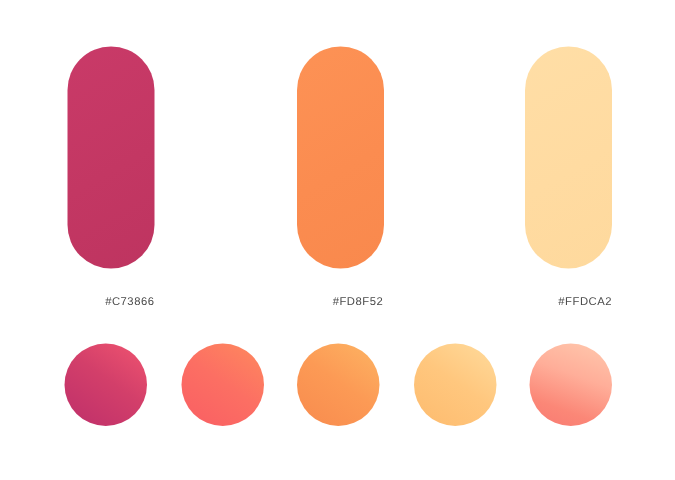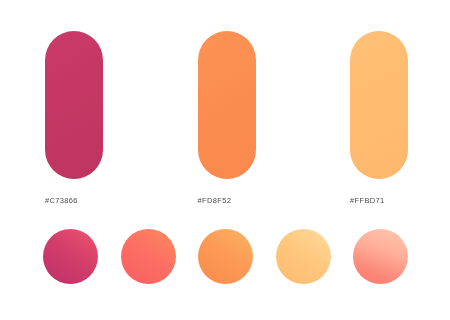--- a/index.html
+++ b/index.html
@@ -31,21 +31,21 @@
     width: 363px;
     display: flex;
     justify-content: space-between;
     align-items: flex-start;
   }
 
   .swatch-cell {
     width: 58px;
     display: flex;
     flex-direction: column;
-    align-items: flex-start;
+    align-items: flex-end;
   }
 
   .pill {
     width: 58px;
     height: 148px;
     border-radius: 29px;
     display: block;
   }
 
   .hex-label {
@@ -87,25 +87,25 @@
       <div class="pill" style="background: linear-gradient(150deg, rgb(201, 58, 104) 0%, rgb(195, 55, 99) 55%, rgb(190, 52, 96) 100%);"></div>
       <div class="hex-label" style="color: rgb(74, 74, 74);">#C73866</div>
     </div>
 
 
     <div class="swatch-cell">
       <div class="pill" style="background: linear-gradient(150deg, rgb(253, 146, 85) 0%, rgb(251, 140, 80) 55%, rgb(249, 137, 77) 100%);"></div>
       <div class="hex-label" style="color: rgb(74, 74, 74);">#FD8F52</div>
     </div>
 
+
     <div class="swatch-cell">
-      <div class="pill" style="background: linear-gradient(150deg, rgb(255, 192, 117) 0%, rgb(255, 187, 111) 55%, rgb(253, 184, 108) 100%);"></div>
-      <div class="hex-label" style="color: rgb(74, 74, 74);">#FFBD71</div>
+      <div class="pill" style="background: linear-gradient(150deg, rgb(255, 222, 166) 0%, rgb(255, 219, 161) 55%, rgb(254, 217, 157) 100%);"></div>
+      <div class="hex-label" style="color: rgb(74, 74, 74);">#FFDCA2</div>
     </div>
-
 
   </div>
 
   <div class="circle-row">
     <div class="circle" style="background: linear-gradient(215deg, rgb(240, 85, 112) 0%, rgb(211, 63, 106) 45%, rgb(190, 47, 106) 100%);"></div>
     <div class="circle" style="background: linear-gradient(215deg, rgb(254, 138, 94) 0%, rgb(252, 111, 99) 48%, rgb(249, 94, 99) 100%);"></div>
     <div class="circle" style="background: linear-gradient(215deg, rgb(253, 180, 99) 0%, rgb(252, 154, 85) 48%, rgb(248, 139, 78) 100%);"></div>
     <div class="circle" style="background: linear-gradient(215deg, rgb(255, 219, 156) 0%, rgb(255, 199, 126) 48%, rgb(253, 187, 110) 100%);"></div>
     <div class="circle" style="background: linear-gradient(200deg, rgb(255, 201, 174) 0%, rgb(255, 174, 153) 40%, rgb(251, 135, 119) 75%, rgb(248, 122, 114) 100%);"></div>
   </div>

